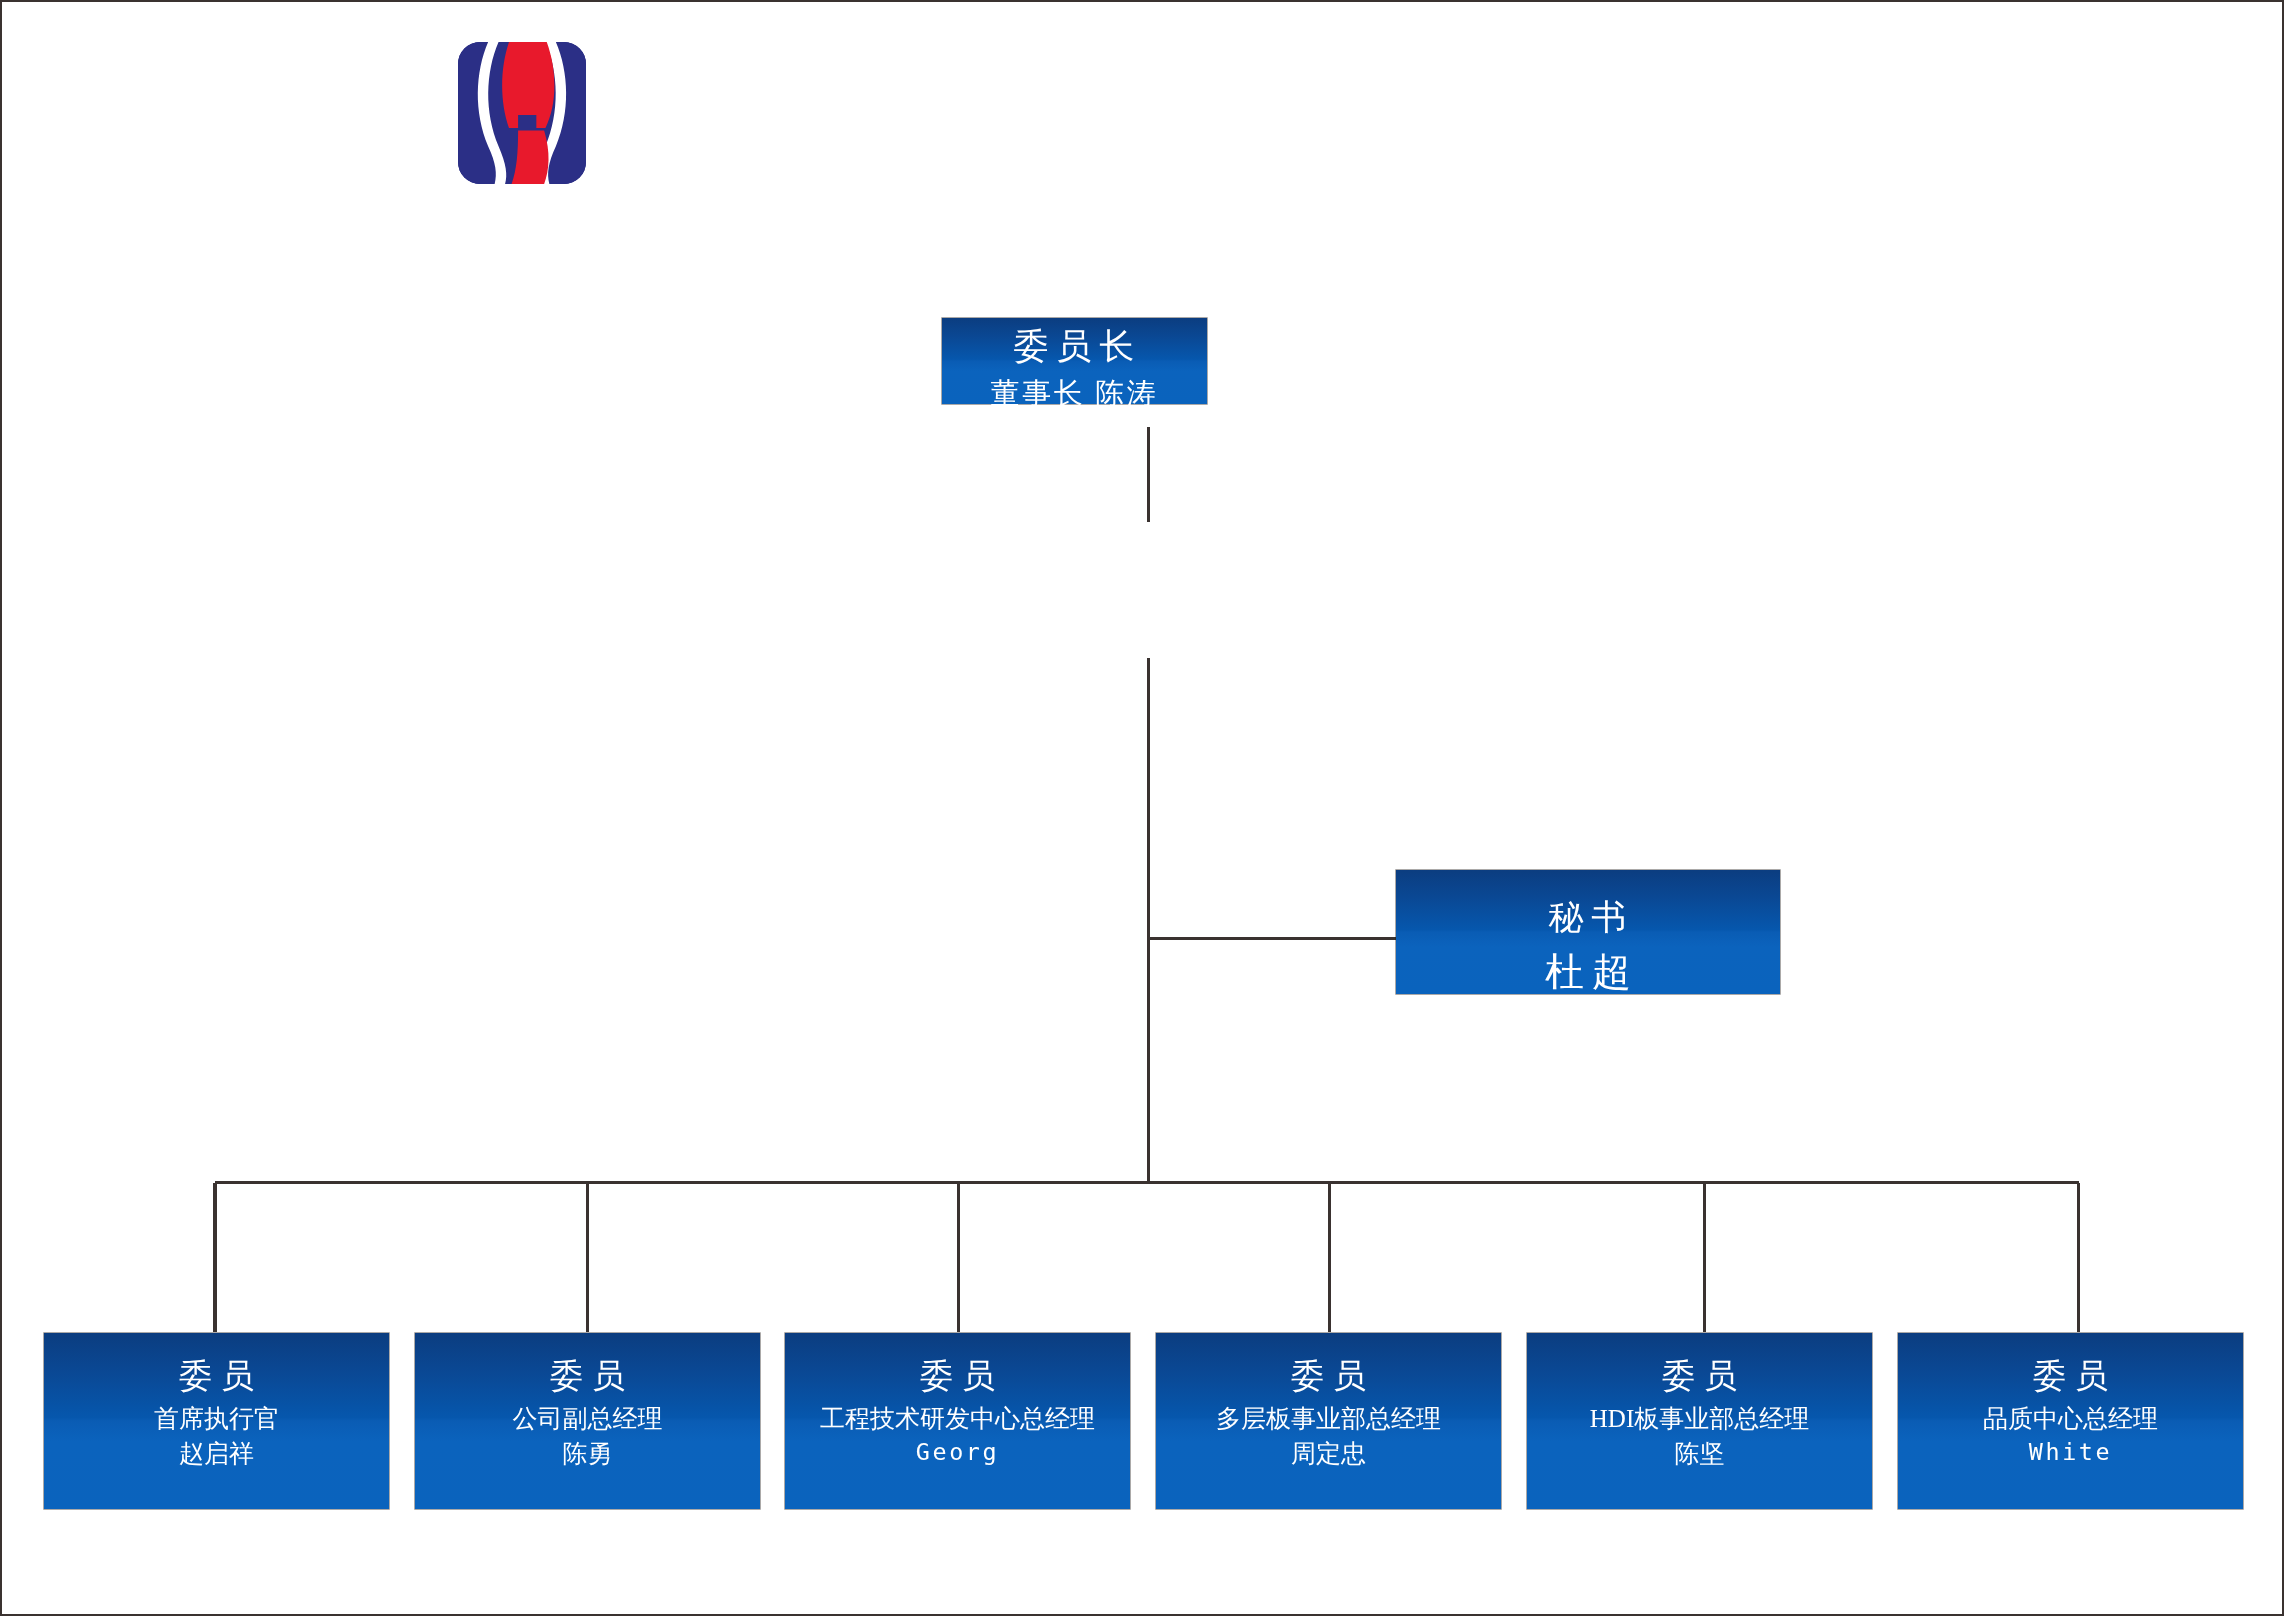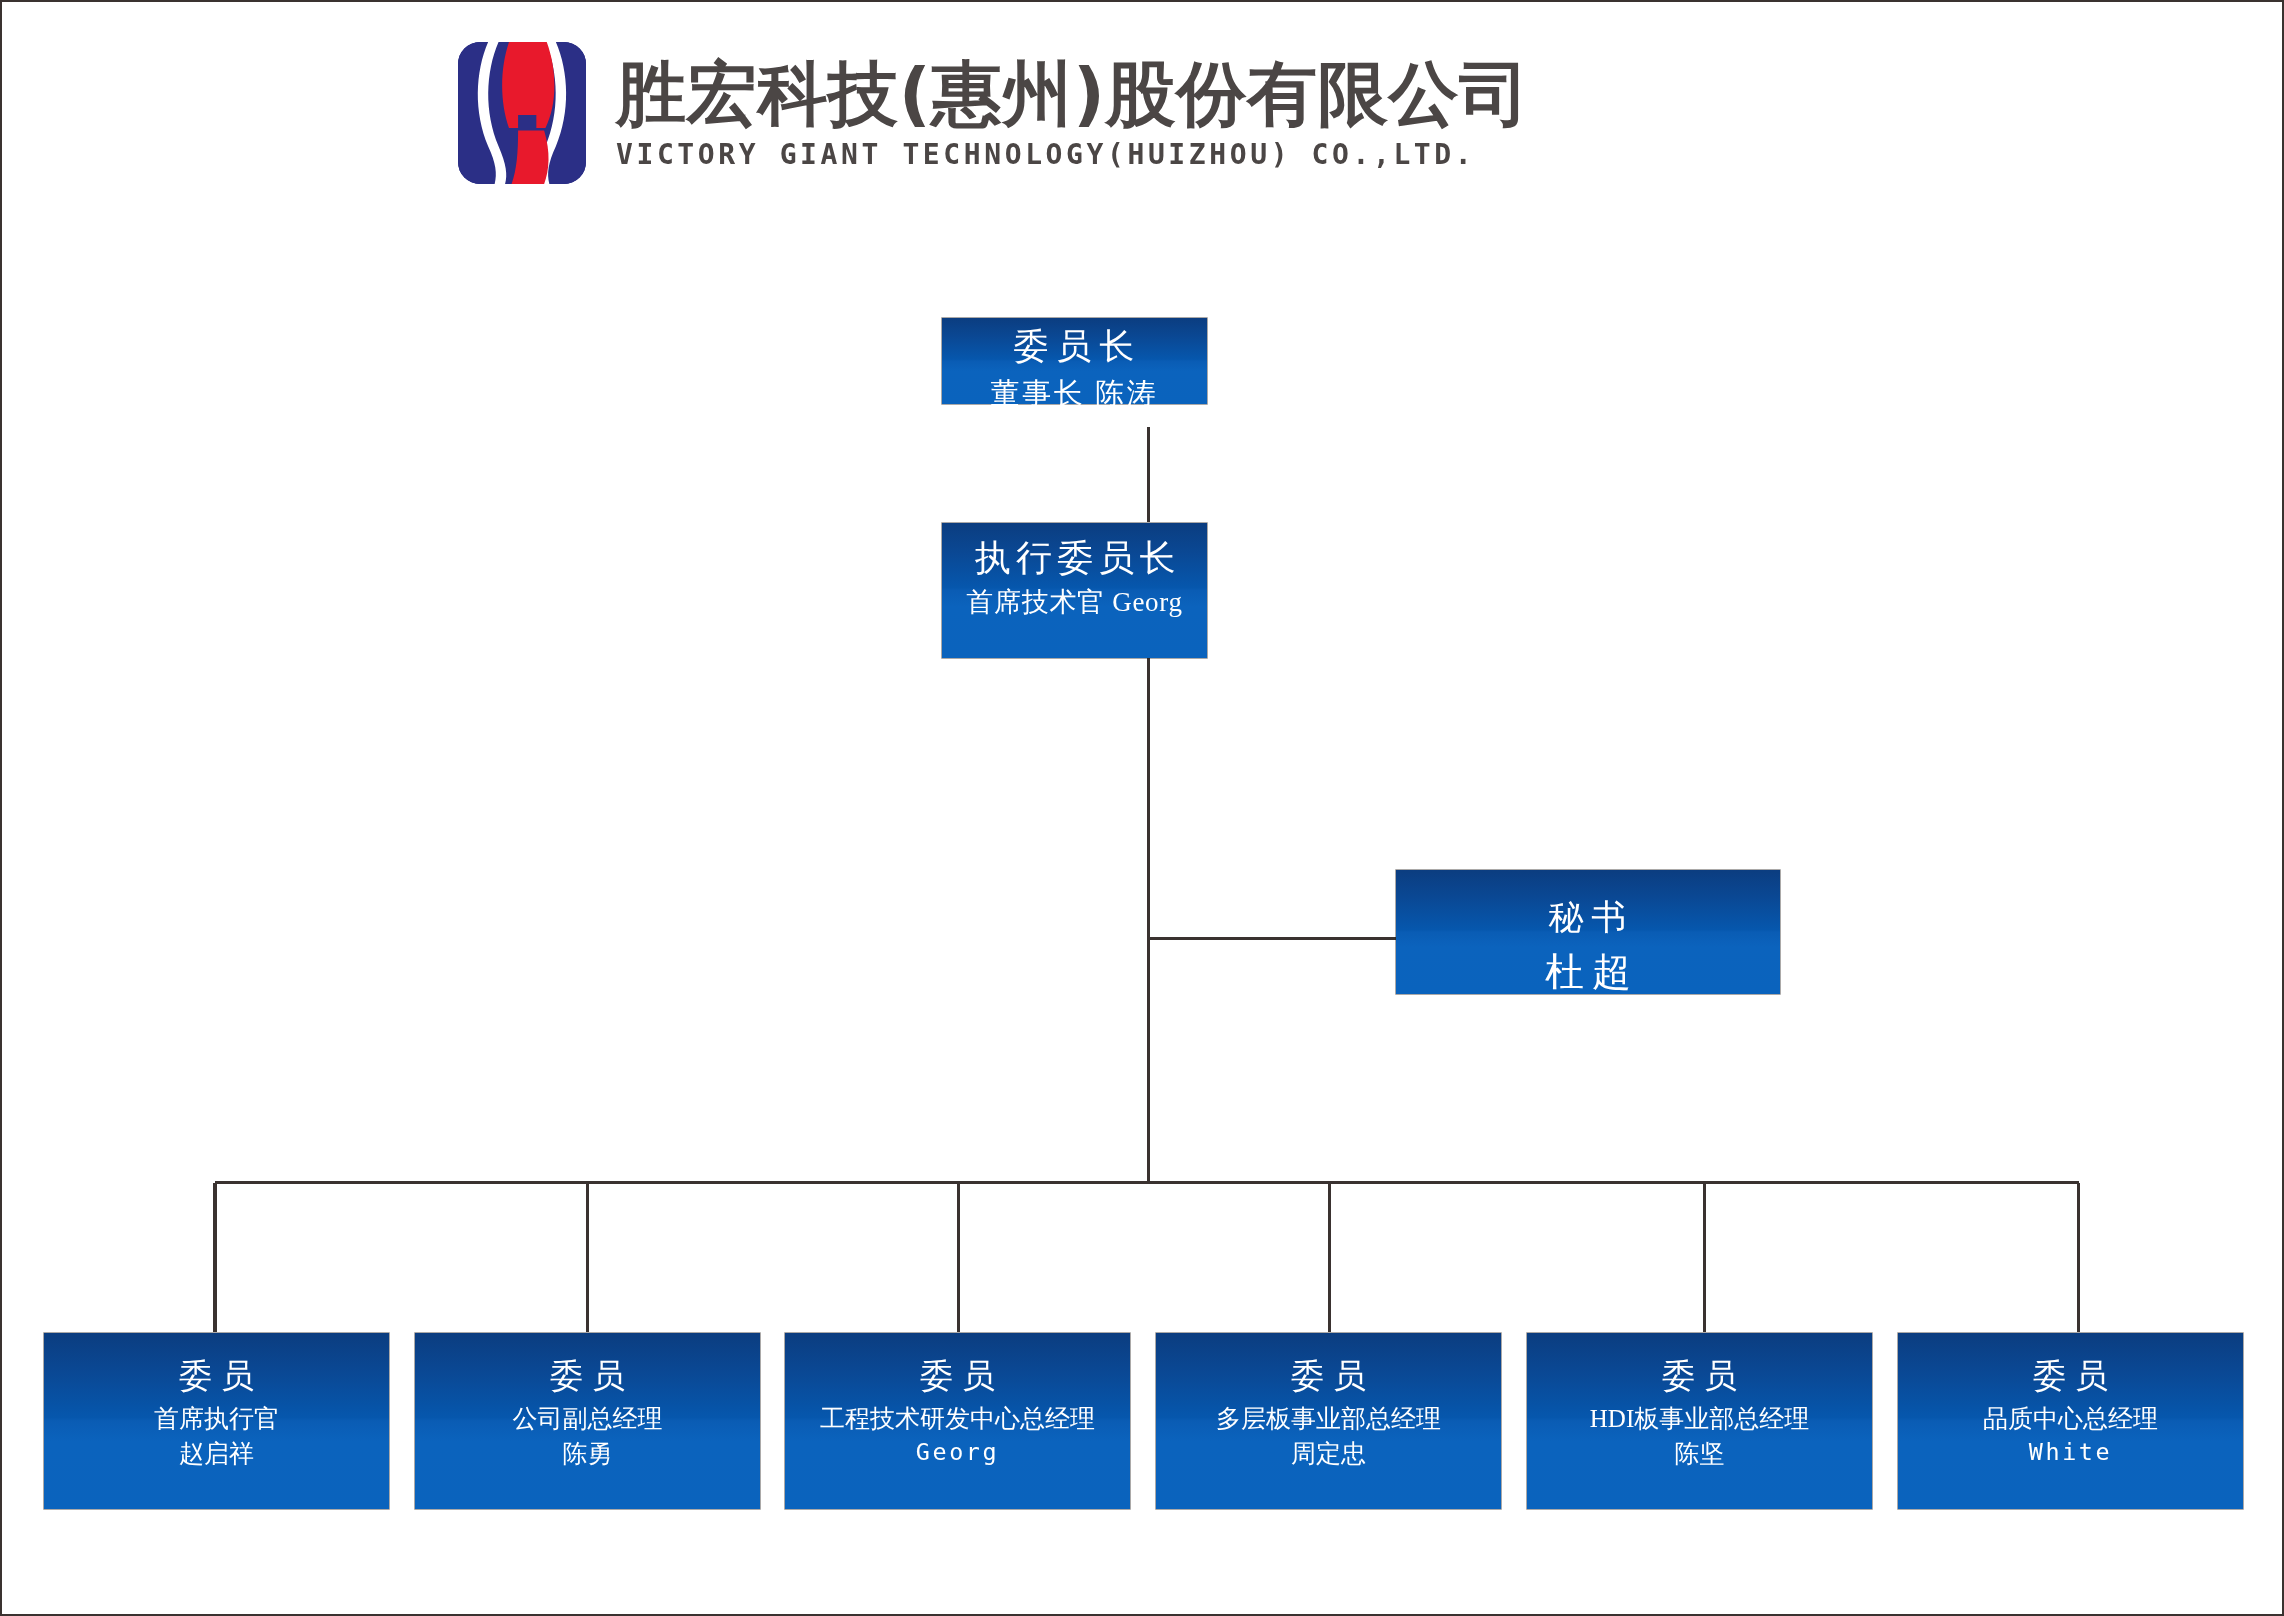--- a/index.html
+++ b/index.html
@@ -171,24 +171,20 @@
         <rect x="0" y="0" width="196" height="218" rx="34" ry="34" fill="#2b2f86"></rect>
         <path d="M62 0 C42 46 40 108 62 160 C74 188 76 204 72 218 L0 218 L0 0 Z" fill="#2b2f86"></path>
         <path d="M62 0 C42 46 40 108 62 160 C74 188 76 204 72 218 L56 218 C60 202 58 186 46 160 C24 108 26 46 46 0 Z" fill="#ffffff"></path>
         <path d="M134 0 C154 46 156 108 134 160 C122 188 120 204 124 218 L196 218 L196 0 Z" fill="#2b2f86"></path>
         <path d="M134 0 C154 46 156 108 134 160 C122 188 120 204 124 218 L140 218 C136 202 138 186 150 160 C172 108 170 46 150 0 Z" fill="#ffffff"></path>
         <path d="M78 0 L136 0 C152 44 152 96 134 132 L120 132 L120 112 L92 112 L92 132 L78 132 C64 92 64 42 78 0 Z" fill="#e8192c"></path>
         <path d="M80 132 L120 132 L120 152 L92 152 L92 172 C92 194 88 208 84 218 L132 218 C140 190 142 162 134 132 Z" fill="#e8192c" opacity="0"></path>
         <path d="M92 136 L132 136 C142 170 140 196 132 218 L82 218 C90 196 92 170 92 136 Z" fill="#e8192c"></path>
       </svg>
     </div>
-    <div class="header-text">
-      <div class="company-cn">胜宏科技(惠州)股份有限公司</div>
-      <div class="company-en">VICTORY GIANT TECHNOLOGY(HUIZHOU) CO.,LTD.</div>
-    </div>
   </div>
 
   <div class="chart">
 
     <svg class="lines" viewBox="0 0 3510 2484" xmlns="http://www.w3.org/2000/svg">
       <g stroke="#3a3230" stroke-width="5" fill="none" shape-rendering="crispEdges">
 
         <line x1="1762" y1="654" x2="1762" y2="800"></line>
 
         <line x1="1762" y1="1008" x2="1762" y2="1815"></line>
@@ -204,24 +200,20 @@
         <line x1="2616" y1="1815" x2="2616" y2="2045"></line>
         <line x1="3192" y1="1815" x2="3192" y2="2045"></line>
       </g>
     </svg>
 
     <div class="node" id="node-chairman">
       <div class="title">委员长</div>
       <div class="sub">董事长 陈涛</div>
     </div>
 
-    <div class="node" id="node-exec">
-      <div class="title">执行委员长</div>
-      <div class="sub">首席技术官 Georg</div>
-    </div>
 
     <div class="node" id="node-secretary">
       <div class="title">秘书</div>
       <div class="sub">杜超</div>
     </div>
 
     <div class="node member m0">
       <div class="title">委员</div>
       <div class="sub">首席执行官</div>
       <div class="sub">赵启祥</div>

